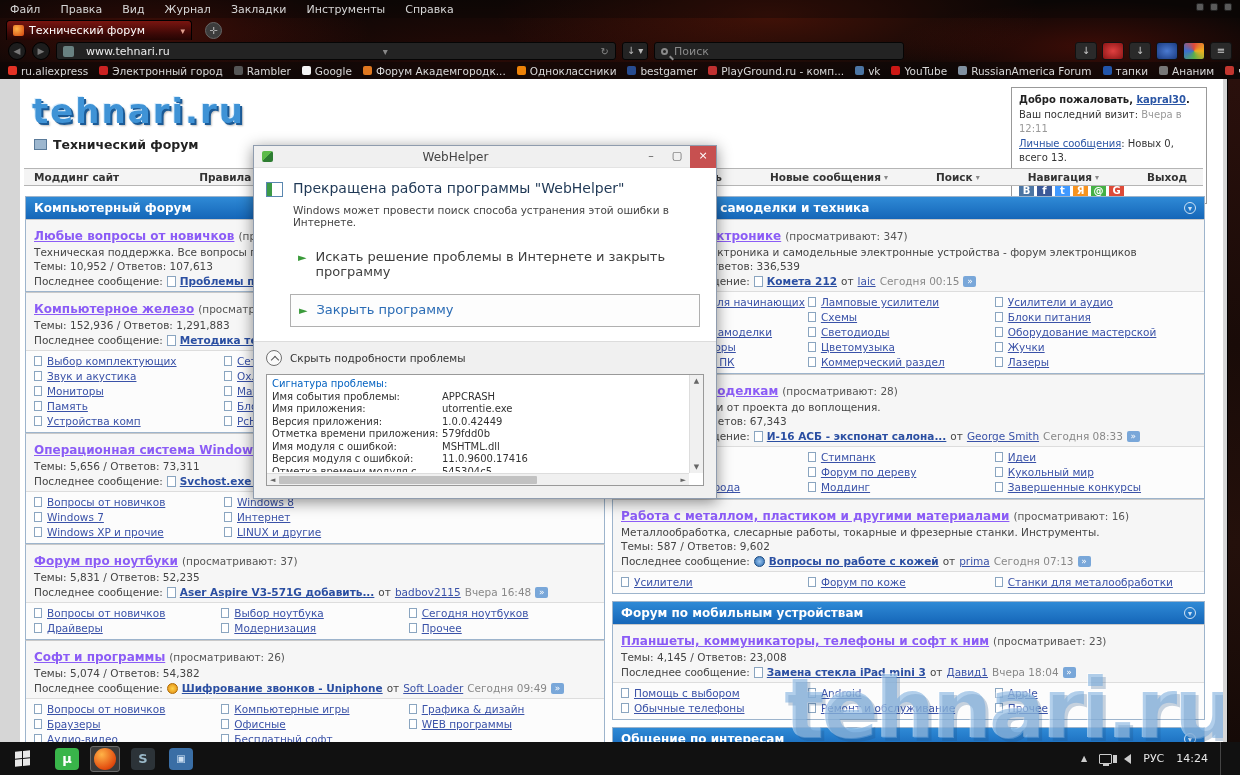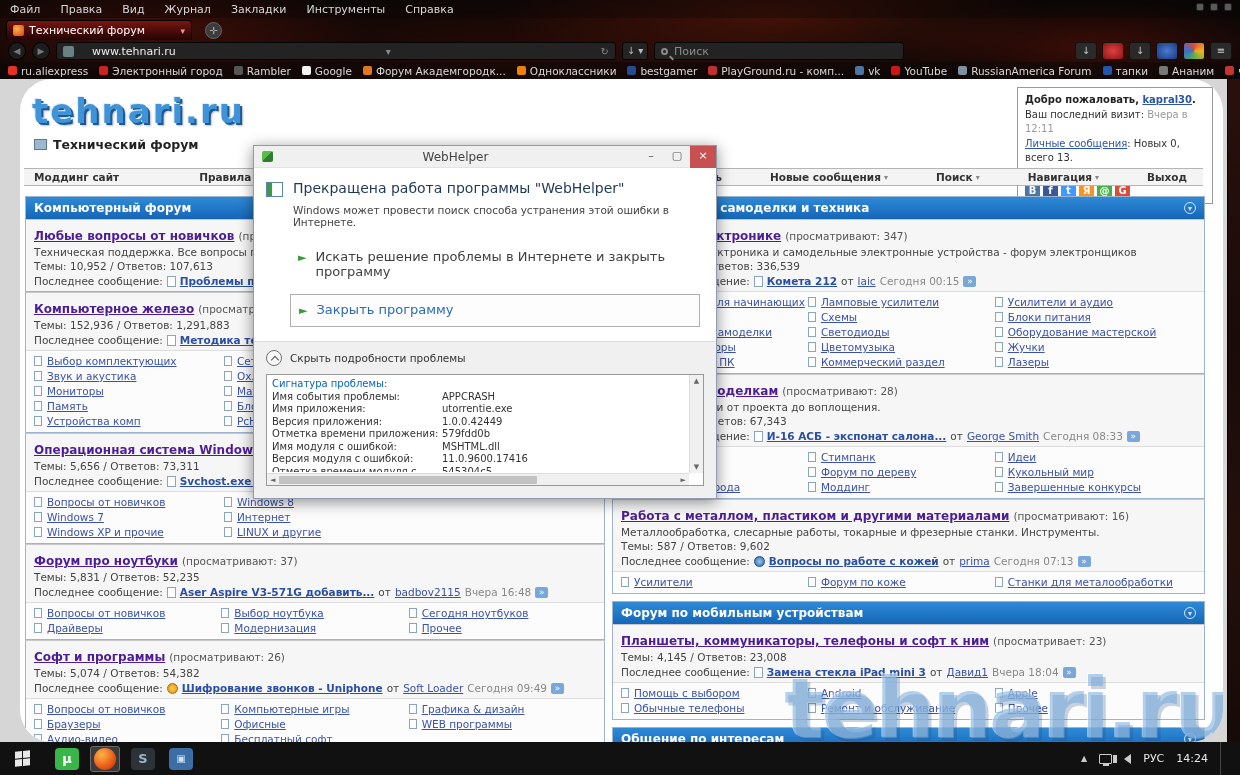--- a/index.html
+++ b/index.html
@@ -23,21 +23,21 @@
     border-radius:4px 4px 0 0;background:linear-gradient(#7a1510,#3a0806 70%,#240503);
     color:#fff;font-size:11px;display:flex;align-items:center;gap:5px;padding:0 6px;}
   .tab .fav{width:11px;height:11px;border-radius:2px;background:radial-gradient(circle at 35% 35%,#ffb347,#d2410e);flex:none;}
   .tab .caret{color:#e0a090;font-size:9px;margin-left:auto;}
   .roundbtn{position:absolute;left:205px;top:4px;width:17px;height:17px;border-radius:50%;
     background:#3c3c3c;border:1px solid #666;color:#aaa;font-size:10px;line-height:15px;text-align:center;}
   .navtoolbar{position:absolute;top:40px;left:0;right:0;height:22px;display:flex;align-items:center;gap:6px;padding:0 8px;}
   .navbtn{width:18px;height:18px;border-radius:50%;background:#1d1d1d;border:1px solid #000;color:#777;
     font-size:9px;line-height:16px;text-align:center;flex:none;}
   .urlbar{width:560px;height:18px;background:#232323;border:1px solid #050505;border-radius:3px;
-    display:flex;align-items:center;gap:18px;padding:0 6px;color:#eee;font-size:11px;}
+    display:flex;align-items:center;gap:12px;padding:0 6px;color:#eee;font-size:11px;}
   .urlbar .site-ico{width:11px;height:11px;border-radius:2px;background:#8aa;opacity:.7;flex:none;}
   .urlbar .dim{color:#888;margin-left:auto;font-size:10px;}
   .dlbtn{width:26px;height:18px;background:#232323;border:1px solid #050505;border-radius:3px;color:#bbb;
     font-size:10px;text-align:center;line-height:16px;}
   .searchbar{width:250px;height:18px;background:#232323;border:1px solid #050505;border-radius:3px;
     display:flex;align-items:center;gap:6px;padding:0 6px;color:#8a8a8a;font-size:11px;}
   .mag{width:7px;height:7px;border:2px solid #8a8a8a;border-radius:50%;position:relative;flex:none;}
   .mag:after{content:'';position:absolute;width:5px;height:2px;background:#8a8a8a;left:6px;top:7px;transform:rotate(45deg);}
   .toolicons{display:flex;gap:5px;margin-left:auto;}
   .ticon{width:22px;height:18px;border-radius:3px;background:#2a2a2a;border:1px solid #111;color:#ccc;
@@ -46,27 +46,27 @@
   .ticon.blue{background:radial-gradient(#4a7ad0,#1a3a80);}
   .ticon.multi{background:conic-gradient(#e0483a,#f0b020,#58b04a,#3a70d0,#e0483a);}
   .bookmarksbar{position:absolute;top:62px;left:0;right:0;height:17px;display:flex;align-items:center;gap:11px;
     padding:0 8px;font-size:10.5px;color:#d8d8d8;background:rgba(12,8,7,.55);white-space:nowrap;overflow:hidden;}
   .bm{display:flex;align-items:center;gap:4px;cursor:pointer;}
   .bm i{width:9px;height:9px;border-radius:2px;flex:none;}
   
   .viewport{position:absolute;top:79px;left:0;right:0;bottom:33px;background:#d6d6d6;overflow:hidden;}
   .pagescroll{position:absolute;top:0;right:0;bottom:0;width:13px;
     background:linear-gradient(180deg,#2a100c,#190b08 40%,#24100b 70%,#150a07);border-left:1px solid #000;}
-  .content{position:absolute;left:20px;right:17px;top:0;bottom:0;background:#fff;padding:0;overflow:hidden;border-radius:32px;}
+  .content{position:absolute;left:20px;right:17px;top:0;bottom:0;background:#fff;padding:0;overflow:hidden;}
   .logo{position:absolute;left:12px;top:12px;font-size:34px;font-weight:800;letter-spacing:2px;color:#3f93d6;
     text-shadow:-1px -1px 0 #dceefc, 2px 2px 0 #1b5a96, 3px 3px 2px rgba(0,0,0,.25);}
   .site-sub{position:absolute;left:14px;top:58px;font-size:12.5px;font-weight:bold;color:#222;
     display:flex;gap:6px;align-items:center;}
   .site-sub .ico{width:13px;height:11px;background:#9db7cf;border:1px solid #5a7a99;}
-  .welcome{position:absolute;right:10px;top:8px;width:196px;border:1px solid #999;padding:5px 7px;font-size:10px;color:#333;line-height:1.45;}
+  .welcome{position:absolute;right:16px;top:8px;width:196px;border:1px solid #999;padding:5px 7px;font-size:10px;color:#333;line-height:1.45;}
   .welcome b{color:#222;}
   .wlink{color:#2b56a5;text-decoration:underline;cursor:pointer;}
   .wtime{color:#999;}
   .social{display:flex;gap:3px;margin-top:3px;}
   .soc{width:15px;height:15px;border-radius:2px;color:#fff;font-size:10px;font-weight:bold;text-align:center;line-height:15px;}
   .forumnav{position:absolute;left:4px;right:20px;top:89px;height:18px;background:#f4f4f4;
     border-top:1px solid #b5b5b5;border-bottom:1px solid #b5b5b5;display:flex;align-items:center;
     font-size:10.5px;font-weight:bold;color:#333;padding:0 10px;}
   .nav-left{display:flex;gap:80px;width:330px;}
   .nav-right{margin-left:auto;display:flex;gap:48px;padding-right:6px;align-items:flex-start;}
@@ -75,21 +75,21 @@
   
   .col{position:absolute;top:117px;bottom:0;overflow:hidden;}
   .col-left{left:5px;width:580px;}
   .col-right{left:592px;width:593px;}
   .panel-cat{border:1px solid #9db4cc;border-bottom:none;background:linear-gradient(#2f8ad6,#1566b8);
     color:#fff;font-weight:bold;font-size:12px;padding:4px 8px;display:flex;justify-content:space-between;align-items:center;margin-top:7px;}
   .panel-cat:first-child{margin-top:0;}
   .cat-ico{width:12px;height:12px;border-radius:50%;border:1px solid #cfe2f4;color:#cfe2f4;font-size:8px;line-height:11px;text-align:center;}
   .forum{border:1px solid #9db4cc;border-top:1px solid #c9c9c9;background:#fff;}
   .f-main{padding:5px 8px 4px;background:#f6f6f6;}
-  .f-title{font-size:12px;font-weight:bold;color:#4c1d95;text-decoration:underline;cursor:pointer;}
+  .f-title{font-size:12px;font-weight:bold;color:#8b5cf6;text-decoration:underline;cursor:pointer;}
   .f-viewers{font-size:10.5px;color:#555;margin-left:4px;}
   .f-desc,.f-stats{font-size:10.5px;color:#444;margin-top:2px;}
   .f-last{font-size:10.5px;color:#444;margin-top:3px;display:flex;align-items:center;gap:4px;white-space:nowrap;overflow:hidden;}
   .lico{width:9px;height:11px;border:1px solid #8aa5c0;background:#fff;flex:none;}
   .lico.smiley{width:11px;height:11px;border-radius:50%;background:radial-gradient(#ffd24a,#e08a10);border:1px solid #b06a00;}
   .lico.round{width:11px;height:11px;border-radius:50%;background:radial-gradient(#9ac4ee,#2a6ab0);border:1px solid #1a4a80;}
   .f-last-link{font-weight:bold;color:#2b4fa2;text-decoration:underline;cursor:pointer;}
   .author{color:#3a52a8;text-decoration:underline;cursor:pointer;}
   .time{color:#888;}
   .golast{display:inline-block;width:13px;height:11px;background:#79a7d9;color:#fff;font-size:9px;line-height:11px;

